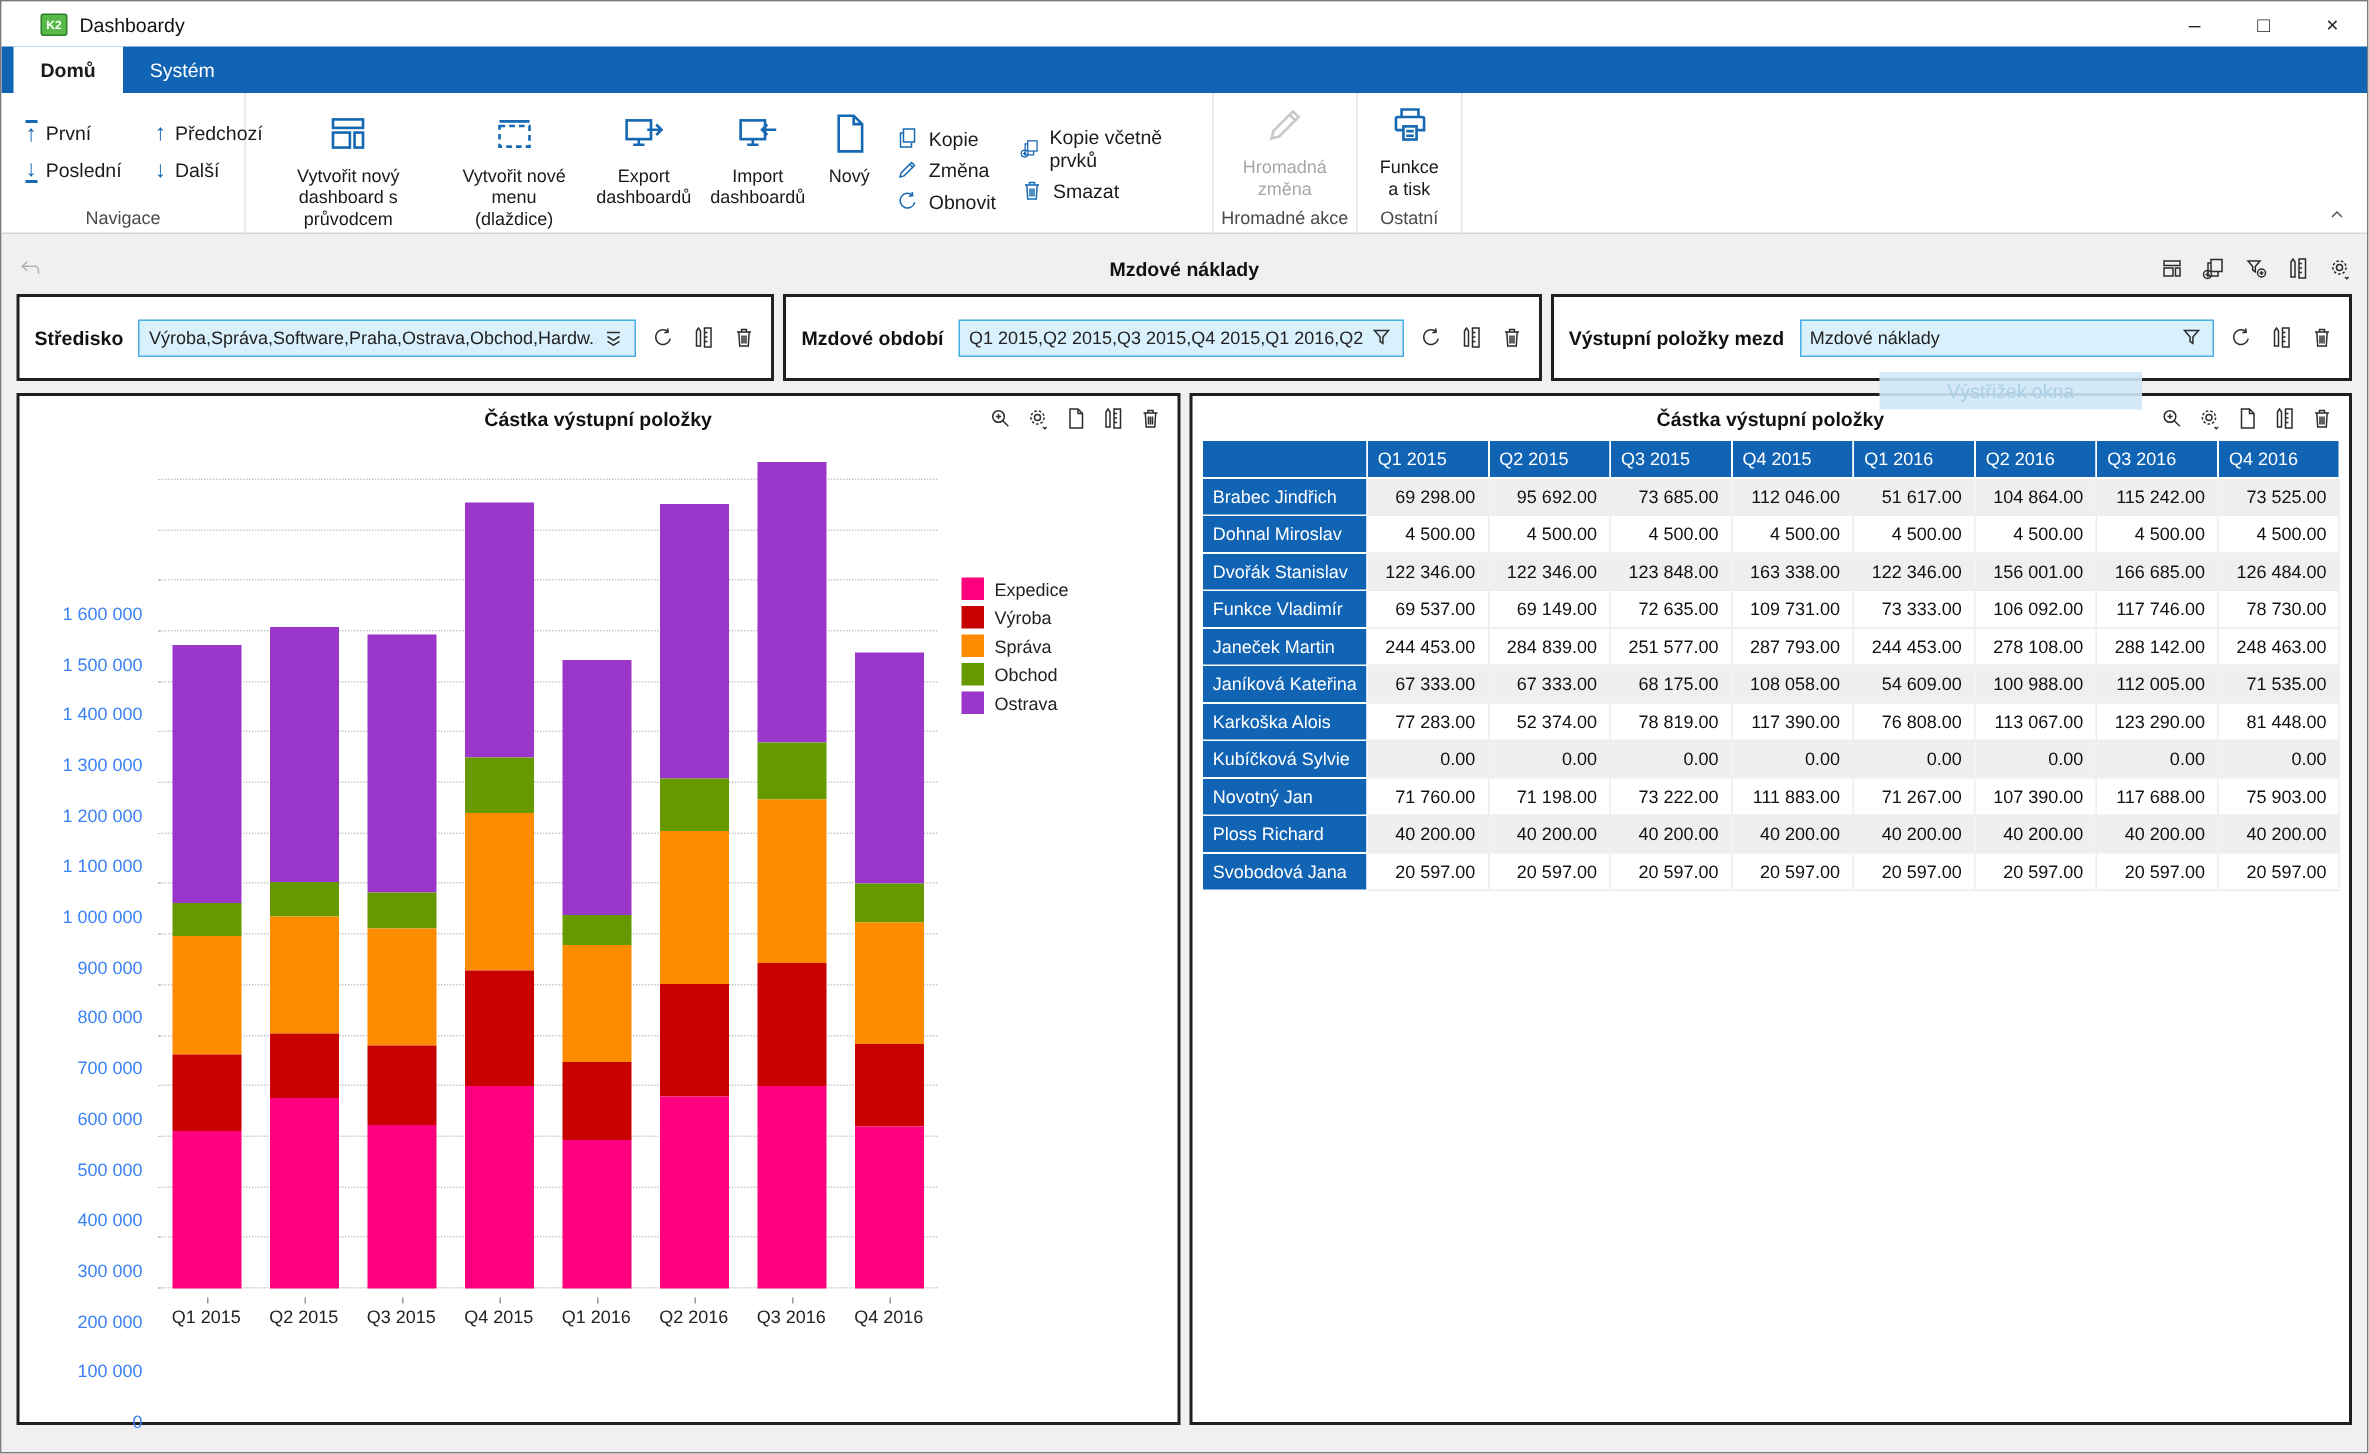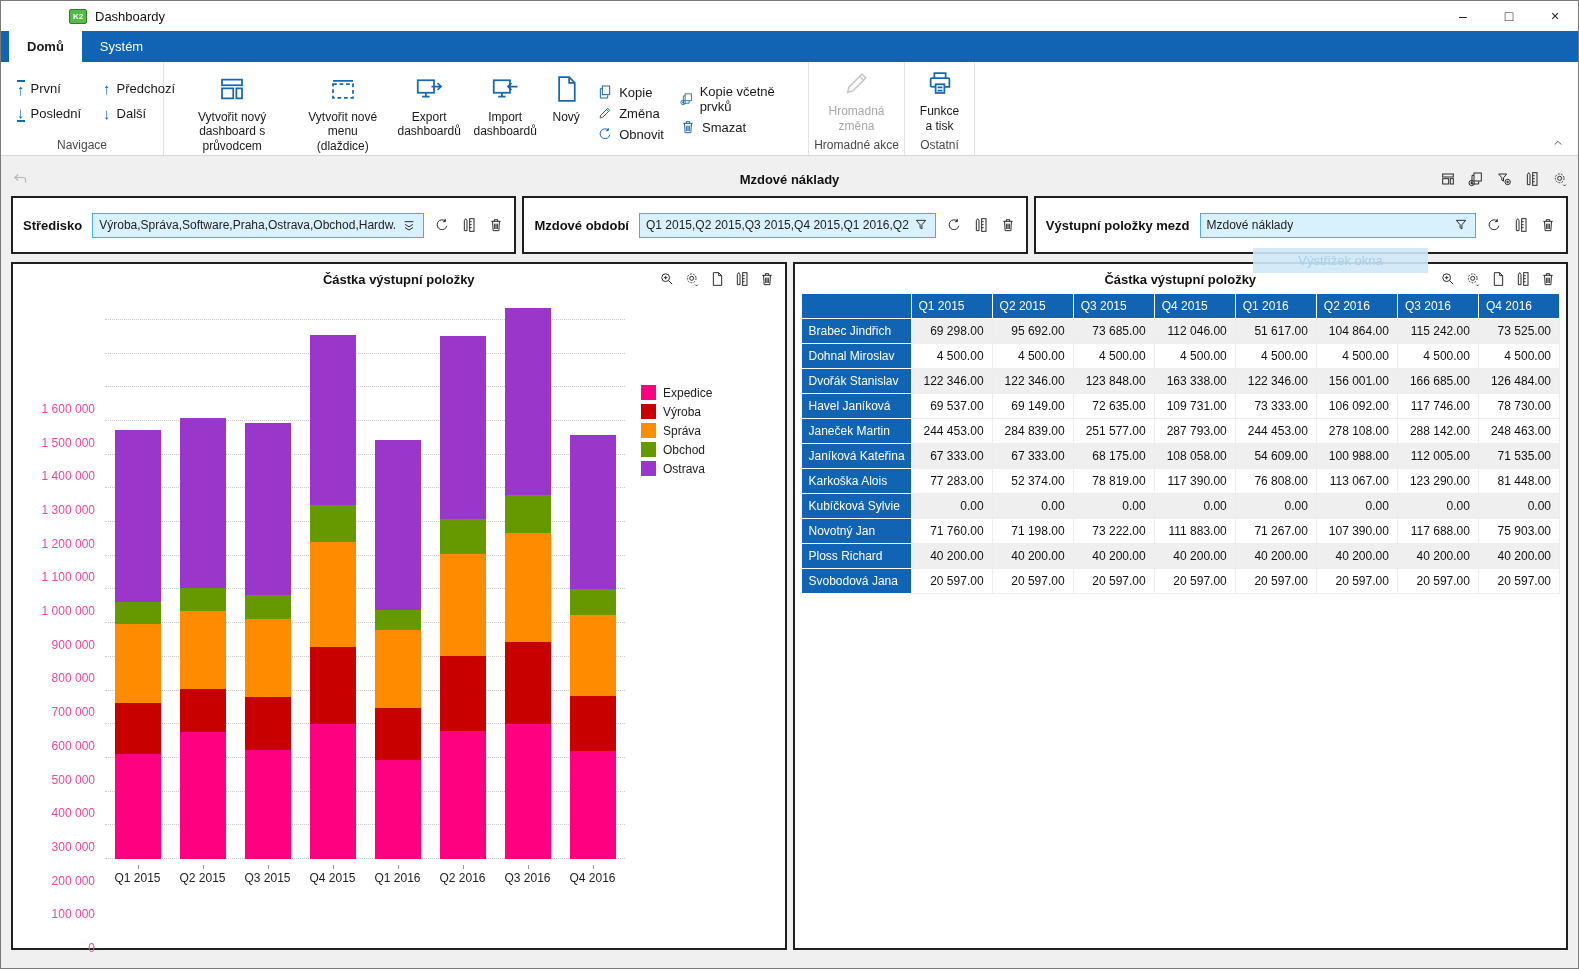--- a/index.html
+++ b/index.html
@@ -5,21 +5,21 @@
   * { margin:0; padding:0; box-sizing:border-box; }
   html,body { background:#cfcfcf; font-family:"Liberation Sans", sans-serif; }
   #app { width:1579px; height:969px; background:#fff; border:1px solid #7a7a7a; position:relative; overflow:hidden; }
 
   
   .ic { width:16px; height:16px; stroke:currentColor; fill:none; stroke-width:1.5; display:block; }
   .ic.big { width:30px; height:30px; stroke-width:1.4; }
   .ic.med { width:18px; height:18px; }
 
   
-  .titlebar { height:30px; display:flex; align-items:center; padding-left:26px; background:#fff;margin-left:42px; }
+  .titlebar { height:30px; display:flex; align-items:center; padding-left:26px; background:#fff; }
   .k2logo { width:18px; height:15px; background:#57b947; border:1px solid #2d7d2d; border-radius:2px; color:#fff; font-size:8px; font-weight:bold; display:flex; align-items:center; justify-content:center; }
   .apptitle { font-size:13px; color:#111; margin-left:8px; }
   .winbtns { margin-left:auto; display:flex; }
   .winbtn { width:46px; height:30px; display:flex; align-items:center; justify-content:center; font-size:14px; color:#222; }
 
   
   .tabstrip { height:31px; background:#1163B4; display:flex; align-items:stretch; padding-left:8px; }
   .tab { color:#fff; font-size:13px; padding:0 18px; display:flex; align-items:center; }
   .tab.active { background:#fff; color:#1a1a1a; font-weight:bold; }
 
@@ -67,21 +67,21 @@
   .overlay-ghost { position:absolute; top:92px; right:150px; width:175px; height:25px; background:rgba(207,232,247,0.9); color:#aacfe6; font-size:13px; display:flex; align-items:center; justify-content:center; z-index:5; }
 
   .panels { display:flex; gap:6px; margin-top:8px; height:688px; }
   .panel { flex:1; background:#fff; border:2px solid #1f1f1f; position:relative; display:flex; flex-direction:column; min-width:0; }
   .ptitle { text-align:center; font-weight:bold; font-size:13px; color:#111; padding:8px 0 2px; }
   .picons { position:absolute; top:7px; right:10px; display:flex; gap:9px; color:#2b2b2b; background:#fff; }
 
   
   .chart-area { position:relative; flex:1; display:flex; padding:14px 0 0 0; }
   .ygutter { width:92px; position:relative; flex:none; }
-  .ylab { position:absolute; right:10px; font-size:12px; color:#ec4899; transform:translateY(50%); white-space:nowrap; }
+  .ylab { position:absolute; right:10px; font-size:12px; color:#3b82f6; transform:translateY(50%); white-space:nowrap; }
   .plot { position:relative; width:520px; height:556px; flex:none; display:flex; align-items:flex-end; }
   .gridline { position:absolute; left:0; right:0; border-top:1px dotted #c9c9c9; }
   .bar-slot { flex:1; display:flex; justify-content:center; align-items:flex-end; position:relative; z-index:1; height:100%; }
   .bar { width:46px; display:flex; flex-direction:column-reverse; }
   .seg { width:100%; }
   .xrow { position:absolute; left:92px; top:576px; width:520px; display:flex; }
   .xslot { flex:1; text-align:center; font-size:12px; color:#222; position:relative; padding-top:6px; }
   .xslot::before { content:""; position:absolute; top:0; left:50%; width:1px; height:4px; background:#999; }
   .legend { position:absolute; left:628px; top:96px; display:flex; flex-direction:column; gap:4px; }
   .legrow { display:flex; align-items:center; gap:7px; font-size:12px; color:#222; }
@@ -663,21 +663,21 @@
                   <td>122 346.00</td>
                   <td>122 346.00</td>
                   <td>123 848.00</td>
                   <td>163 338.00</td>
                   <td>122 346.00</td>
                   <td>156 001.00</td>
                   <td>166 685.00</td>
                   <td>126 484.00</td>
                 </tr>
                 <tr>
-                  <th>Havel Janíková</th>
+                  <th>Funkce Vladimír</th>
                   <td>69 537.00</td>
                   <td>69 149.00</td>
                   <td>72 635.00</td>
                   <td>109 731.00</td>
                   <td>73 333.00</td>
                   <td>106 092.00</td>
                   <td>117 746.00</td>
                   <td>78 730.00</td>
                 </tr>
                 <tr>

